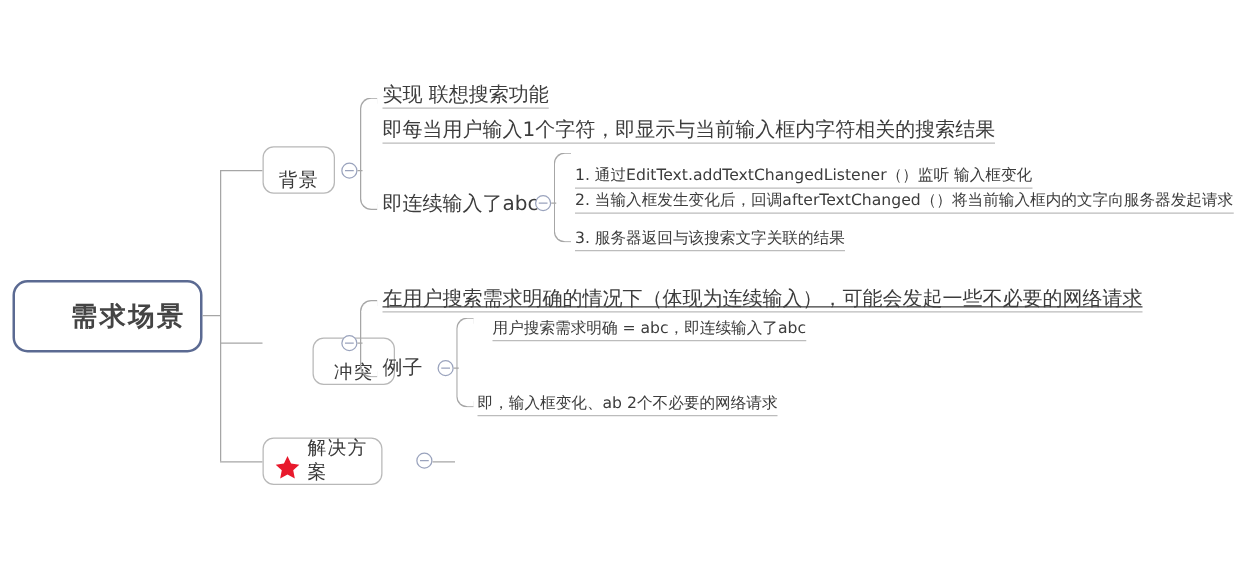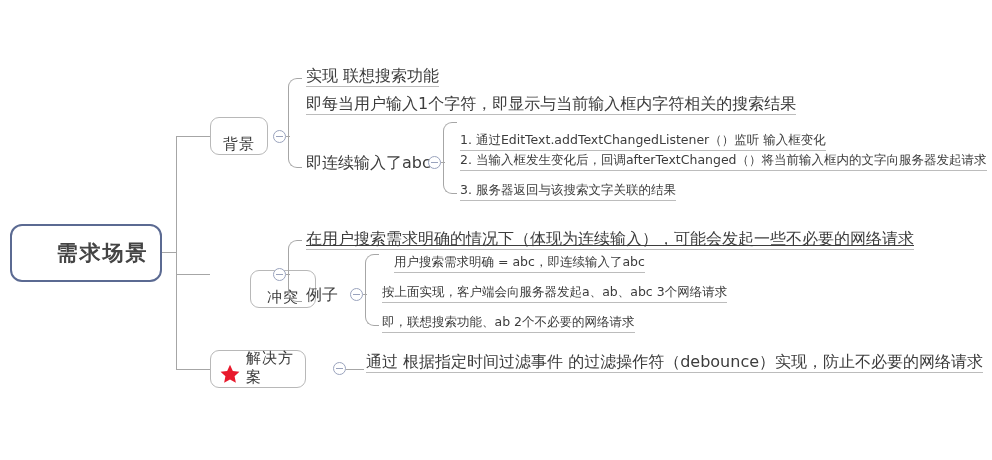--- a/index.html
+++ b/index.html
@@ -133,31 +133,29 @@
 
   <div class="leaf" style="left:306px;top:231px;text-decoration:underline;">在用户搜索需求明确的情况下（体现为连续输入），可能会发起一些不必要的网络请求</div>
 
   <div class="leaf" style="left:306px;top:287px;border-bottom:none;font-family:Liberation Serif, serif;">例子</div>
   <div class="toggle" style="left:350px;top:288px;"></div>
 
   <div class="bracket" style="left:365px;top:254px;width:14px;height:72px;"></div>
   <div class="line-h" style="left:363px;top:294px;width:4px;"></div>
 
   <div class="leaf sub" style="left:394px;top:254px;">用户搜索需求明确 = abc，即连续输入了abc</div>
-  <div class="leaf sub" style="left:382px;top:284px;">按上面实现，客户端会向服务器发起a、ab、abc 3个网络请求</div>
-  <div class="leaf sub" style="left:382px;top:314px;">即，联想搜索功能、ab 2个不必要的网络请求</div>
+  <div class="leaf sub" style="left:382px;top:314px;">即，输入框变化、ab 2个不必要的网络请求</div>
 
   <div class="line-h" style="left:176px;top:369px;width:34px;"></div>
   <div class="topic-node with-icon" style="left:210px;top:350px;width:96px;">
     <span class="star-icon">
       <svg width="22" height="22" viewBox="0 0 24 24" aria-hidden="true">
         <polygon points="12,2 15.1,8.6 22.3,9.5 17,14.4 18.4,21.5 12,18 5.6,21.5 7,14.4 1.7,9.5 8.9,8.6" fill="#e8192c"></polygon>
       </svg>
     </span>
     <span class="topic-label">解决方案</span>
   </div>
   <div class="toggle" style="left:333px;top:362px;"></div>
 
   <div class="line-h" style="left:346px;top:369px;width:18px;"></div>
 
-  <div class="leaf" style="left:366px;top:354px;">通过 根据指定时间过滤事件 的过滤操作符（debounce）实现，防止不必要的网络请求</div>
 
 </div>
 
 </body></html>

